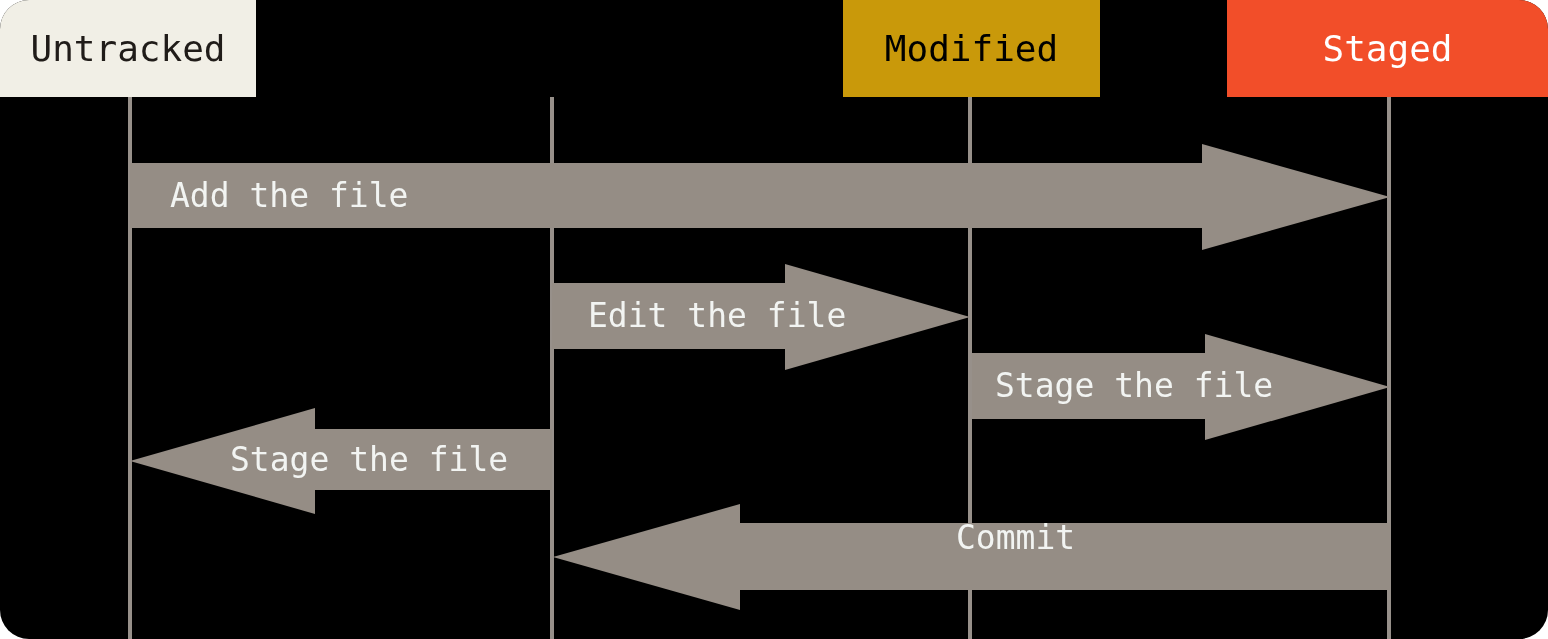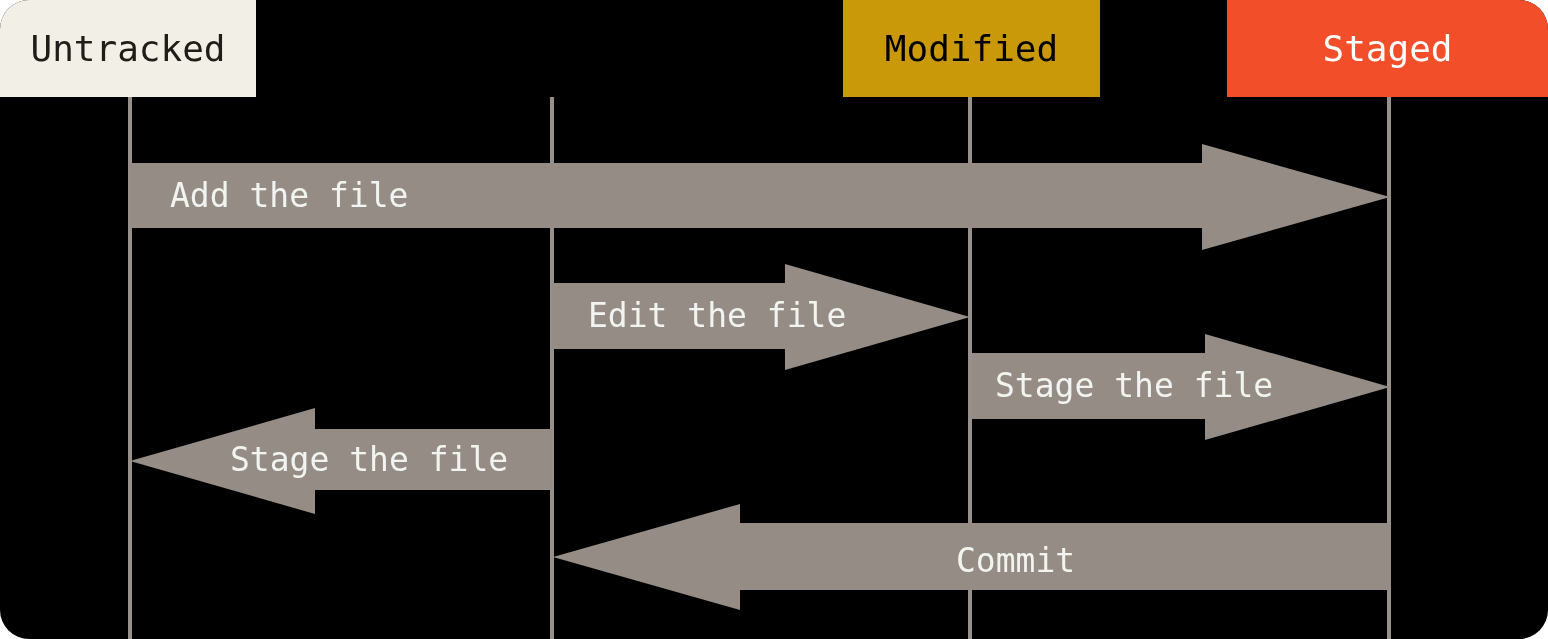--- a/index.html
+++ b/index.html
@@ -61,21 +61,21 @@
   .stage-label { left:995px; top:353px; height:66px; line-height:66px; }
 
   
   .remove-head  { left:130px; top:408px; border-right-width:185px; }
   .remove-shaft { left:315px; top:429px; width:237px; height:61px; }
   .remove-label { left:230px; top:429px; height:61px; line-height:61px; }
 
   
   .commit-head  { left:553px; top:504px; border-right-width:187px; }
   .commit-shaft { left:740px; top:523px; width:650px; height:67px; }
-  .commit-label { left:956px; top:527px; height:75px; line-height:67px; }
+  .commit-label { left:956px; top:504px; height:75px; line-height:67px; }
 </style>
 </head>
 <body>
 
 <div class="canvas">
 
   <div class="state-box box-untracked" style="background-color: rgb(241, 239, 230); color: rgb(32, 28, 25);">
     <span>Untracked</span>
   </div>
   <div class="state-box box-modified" style="background-color: rgb(201, 153, 10); color: #000000;">

